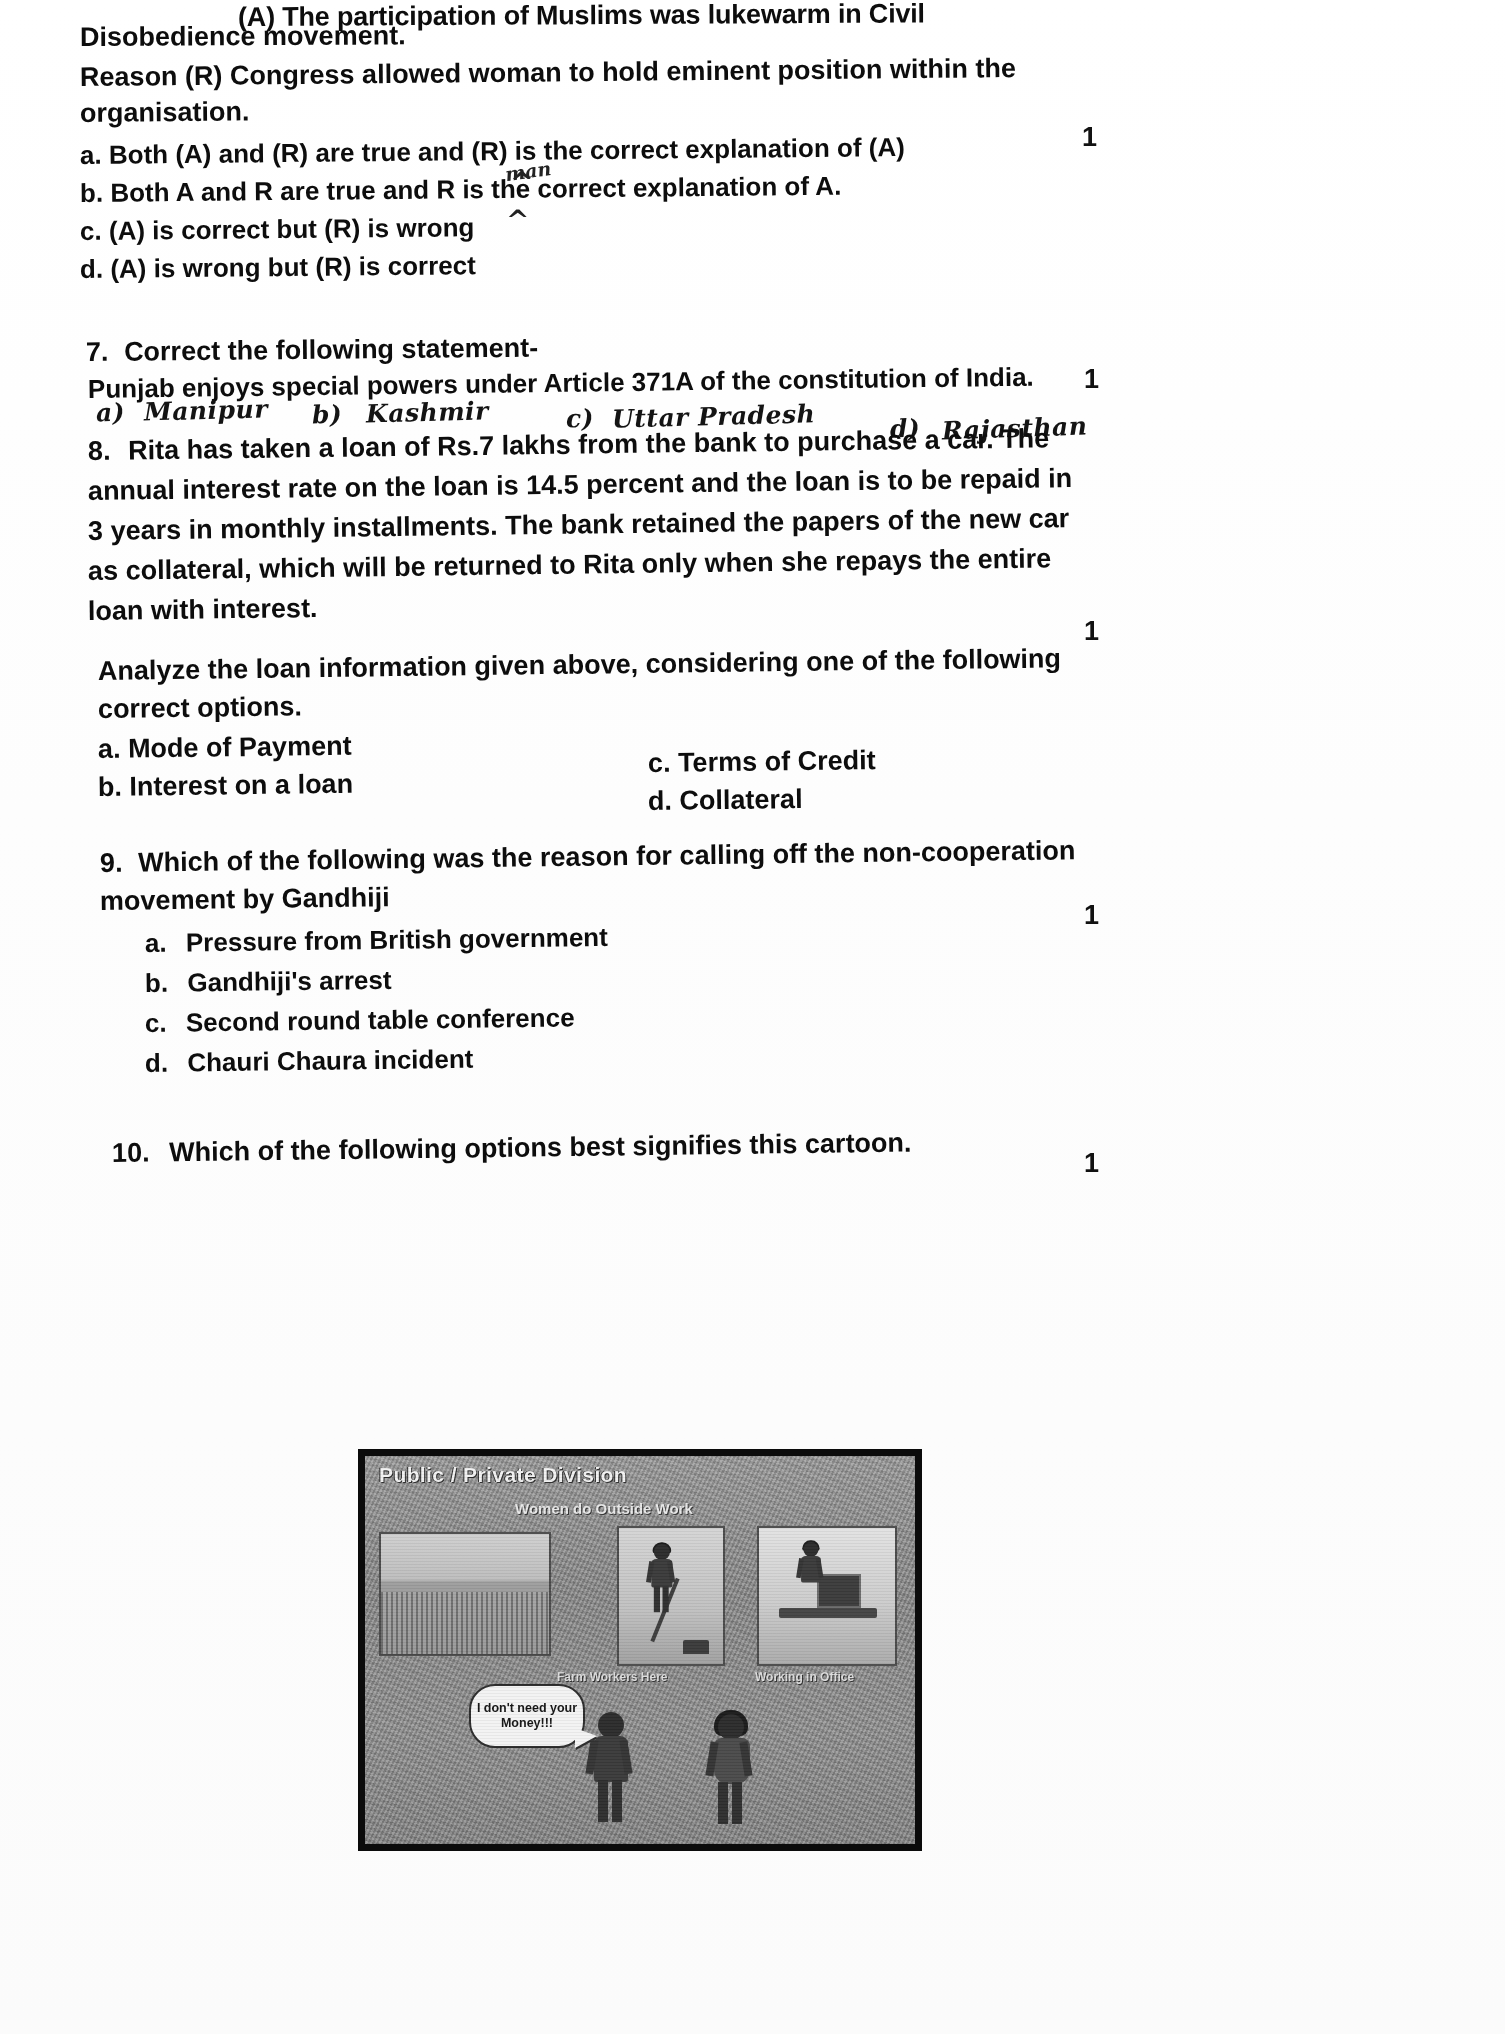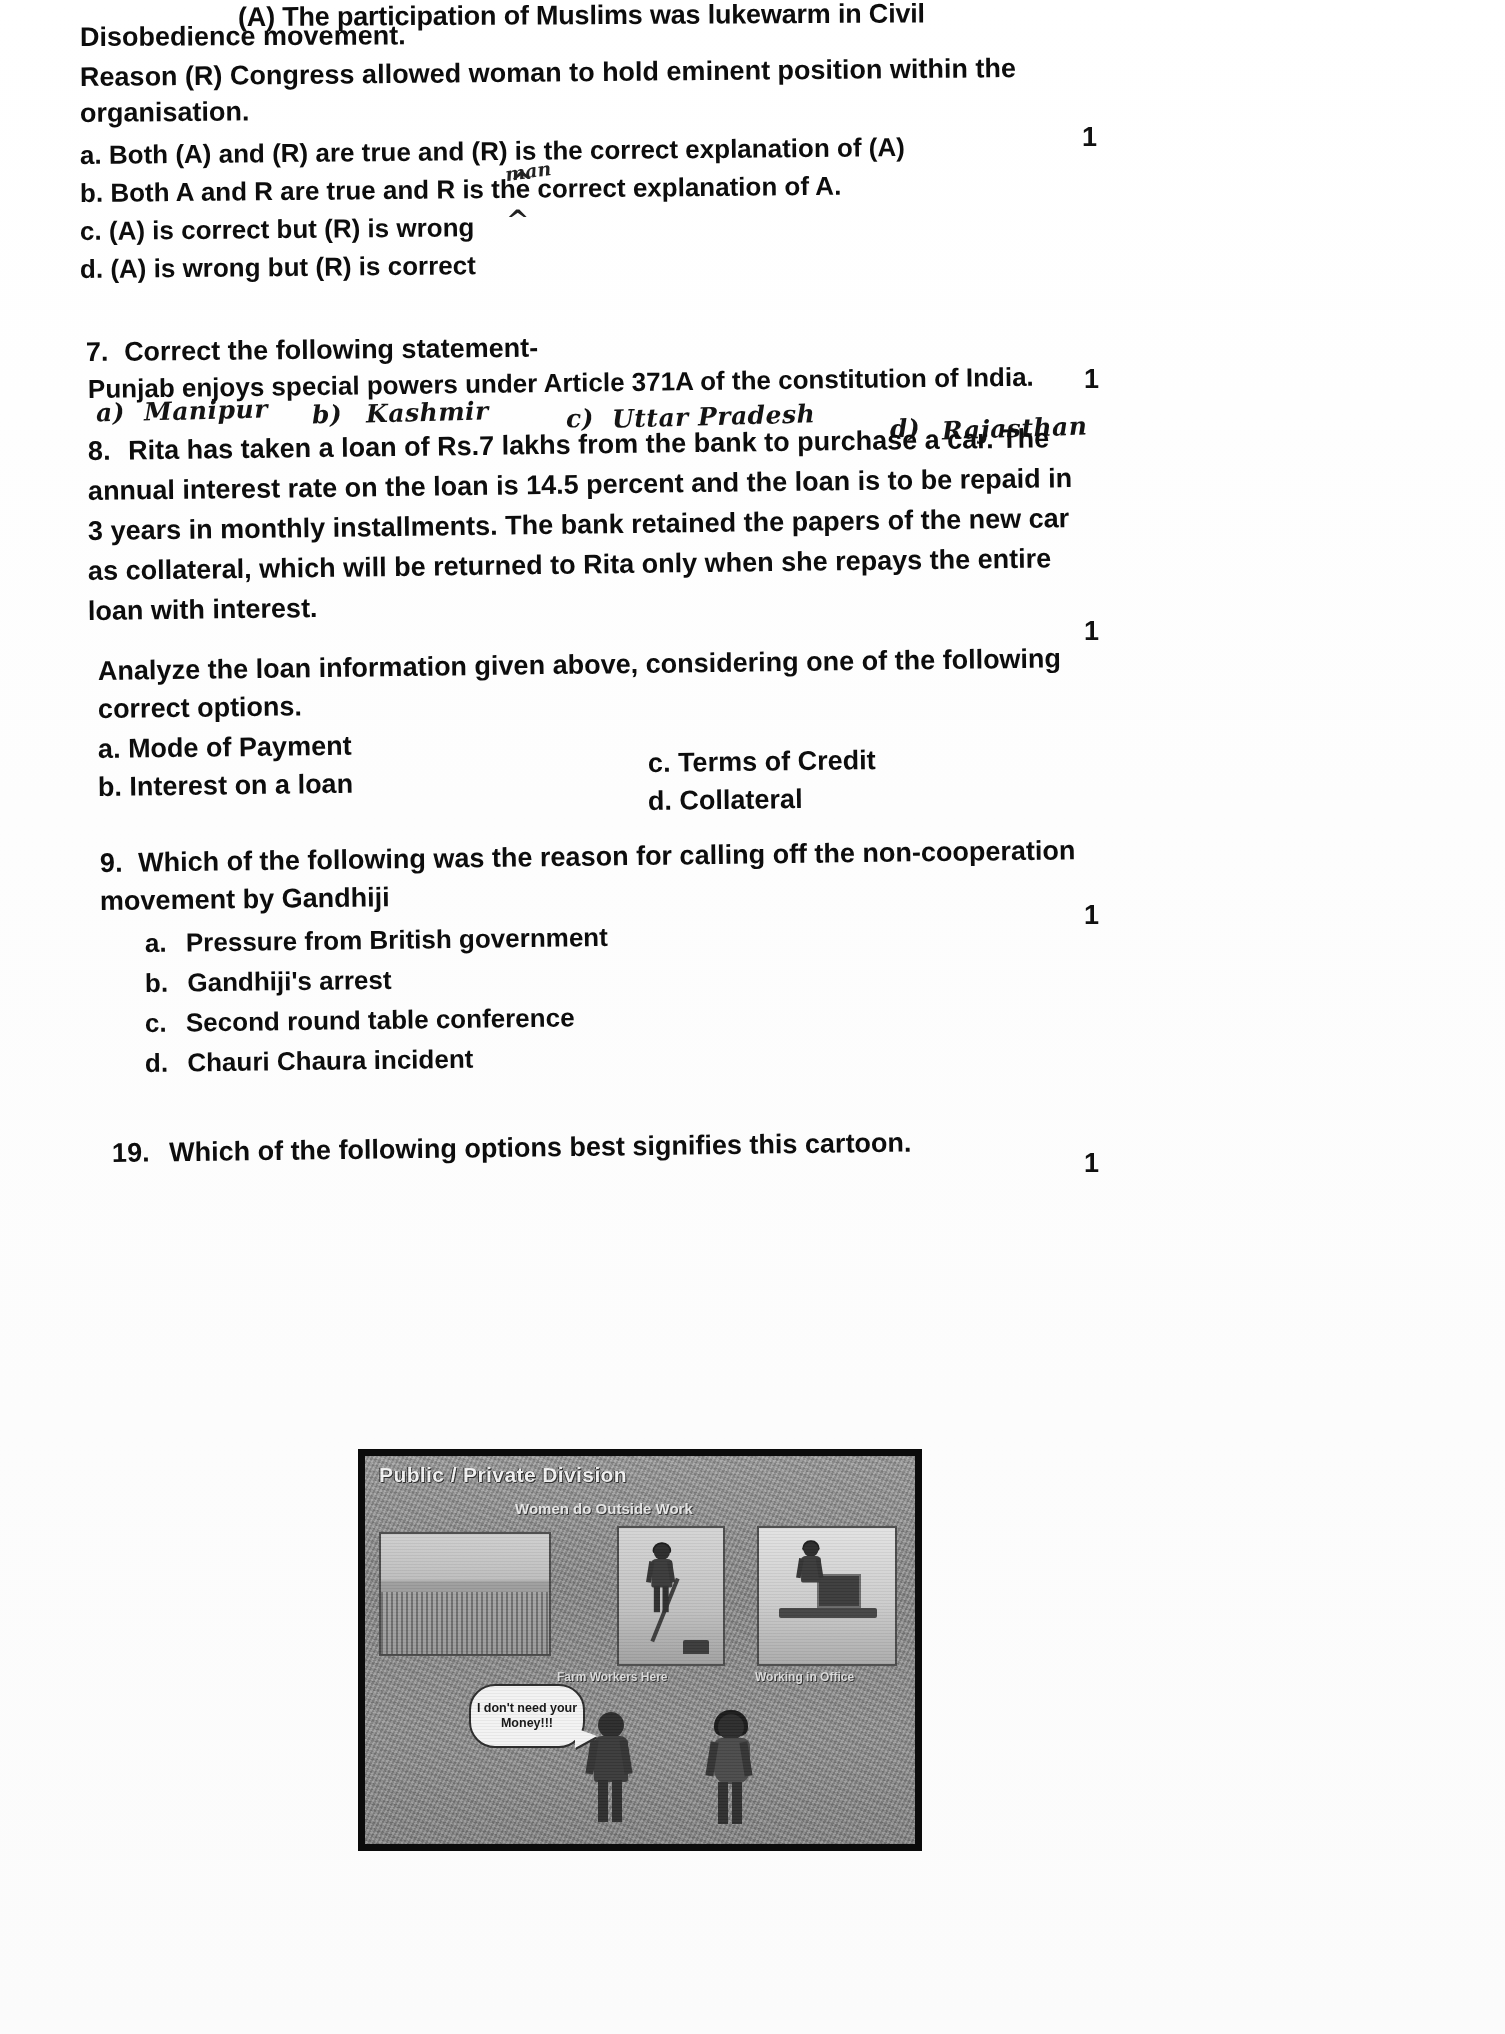--- a/index.html
+++ b/index.html
@@ -318,21 +318,21 @@
     <span style="font-weight:700;">c.</span>
     <span style="margin-left:12px;">Second round table conference</span>
   </div>
 
   <div class="ln semi warp2" style="left:145px; top:1048px; font-size:26px;">
     <span style="font-weight:700;">d.</span>
     <span style="margin-left:12px;">Chauri Chaura incident</span>
   </div>
 
   <div class="ln bold warp2" style="left:112px; top:1138px; font-size:27px;">
-    <span>19.</span>
+    <span>10.</span>
     <span style="margin-left:12px;">Which of the following options best signifies this cartoon.</span>
   </div>
 
   <div class="marks" style="left:1084px; top:1148px;">1</div>
 
   <div class="cartoon-wrap">
     <div class="cartoon-inner"></div>
 
     <div class="c-title">Public / Private Division</div>
     <div class="c-sub">Women do Outside Work</div>

